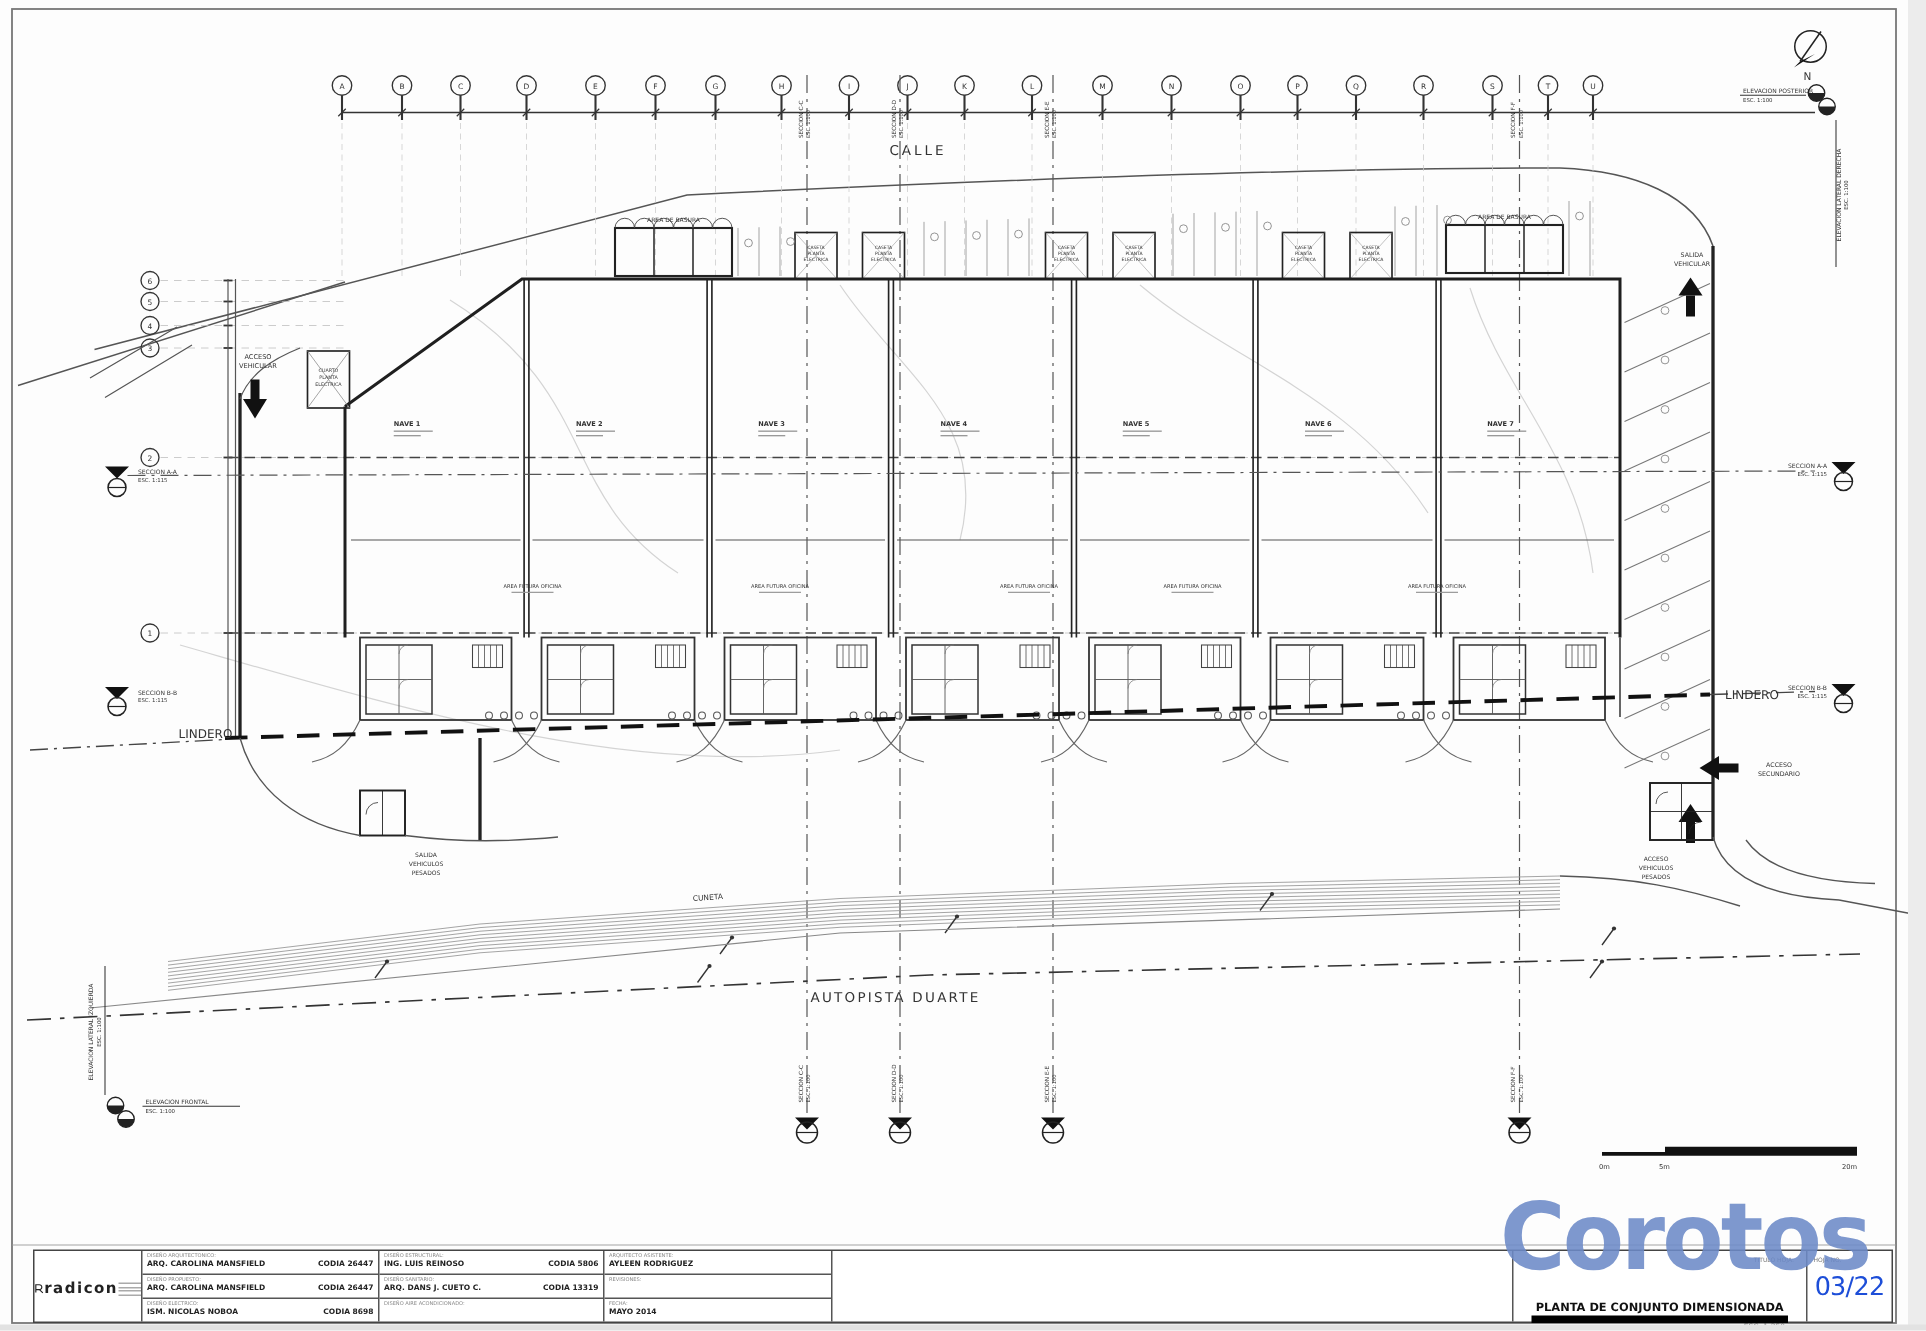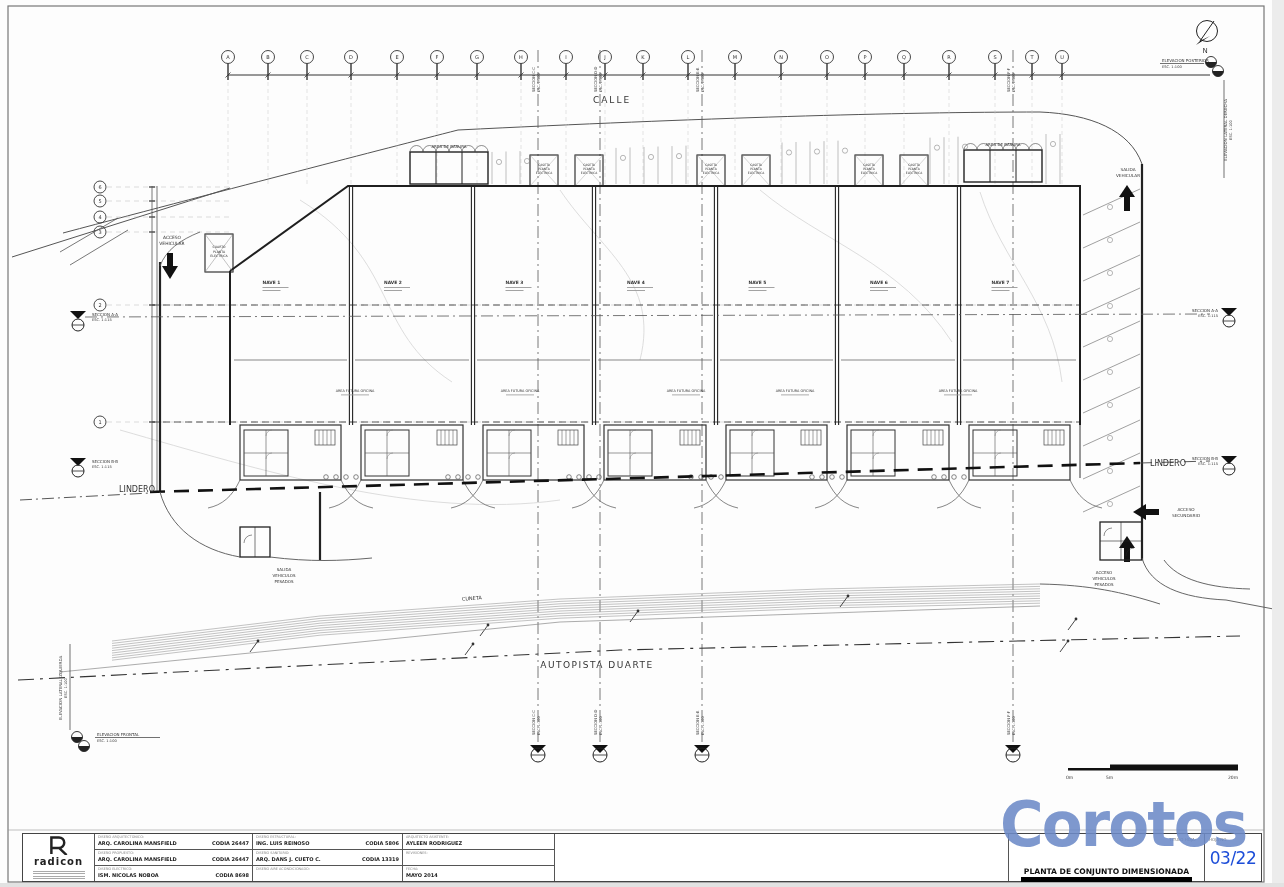--- a/index.html
+++ b/index.html
@@ -3,21 +3,21 @@
 <meta charset="utf-8">
 <style>
   html,body{margin:0;padding:0;background:#e6e6e6;font-family:"DejaVu Sans","Liberation Sans",sans-serif;}
   #stage{position:relative;width:1284px;height:887px;background:#fdfdfd;overflow:hidden;}
   #plan-svg{position:absolute;left:0;top:0;z-index:1;}
   svg text{font-family:"DejaVu Sans","Liberation Sans",sans-serif;fill:#333;}
   
   #tblock{position:absolute;left:22px;top:833px;width:1240px;height:49px;border:1.4px solid #444;
           background:#fff;z-index:2;display:flex;box-sizing:border-box;}
   .tb-cell{border-right:1px solid #555;box-sizing:border-box;position:relative;height:100%;}
-  .tb-logo{width:72px;display:flex;flex-direction:column;align-items:center;justify-content:flex-start;padding-top:2px;}
+  .tb-logo{width:72px;display:flex;align-items:center;justify-content:flex-start;padding-top:2px;}
   .logo-word{font-size:10px;font-weight:bold;letter-spacing:1px;color:#222;margin-top:1px;}
   .fineprint{width:52px;margin-top:2px;}
   .fineprint div{height:1px;background:#aaa;margin:1.6px 0;}
   .tb-project{width:174px;text-align:center;padding-top:4px;}
   .proj-title{font-size:8px;font-weight:bold;color:#111;}
   .proj-sub{font-size:4.5px;color:#555;line-height:6px;}
   .sigrow{position:absolute;bottom:3px;left:6px;right:6px;display:flex;justify-content:space-between;}
   .sig{width:72px;text-align:center;}
   .sigline{border-top:1px solid #333;margin-bottom:1px;}
   .siglab{font-size:3.5px;color:#555;}

